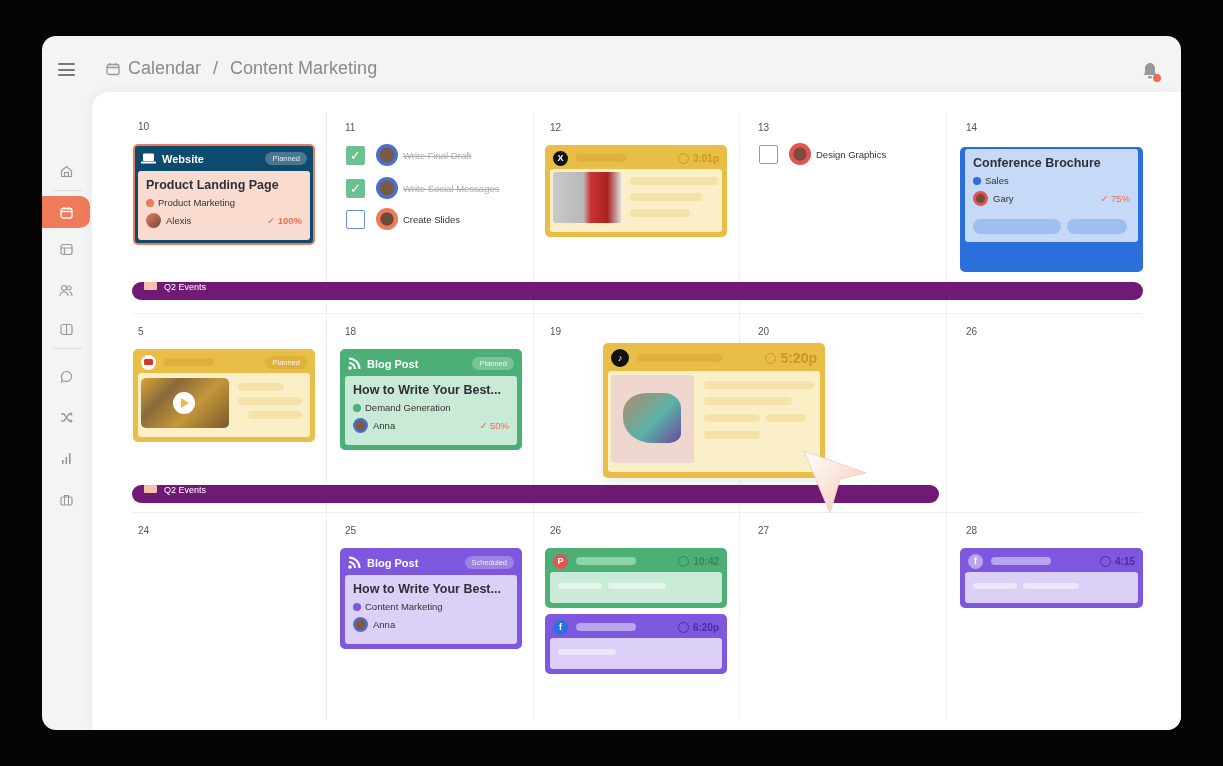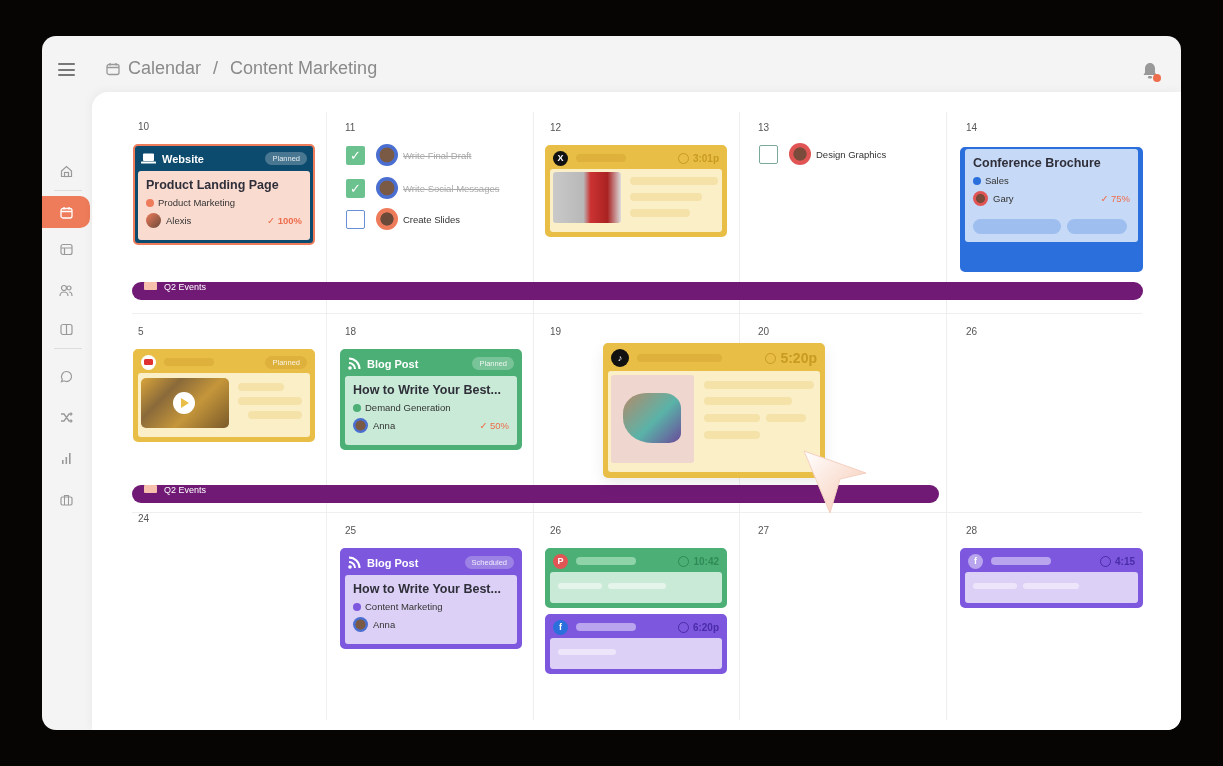--- a/index.html
+++ b/index.html
@@ -151,21 +151,21 @@
     <div class="daynum" style="left:46px;top:29px">10</div>
     <div class="daynum" style="left:253px;top:30px">11</div>
     <div class="daynum" style="left:458px;top:30px">12</div>
     <div class="daynum" style="left:666px;top:30px">13</div>
     <div class="daynum" style="left:874px;top:30px">14</div>
     <div class="daynum" style="left:46px;top:234px">5</div>
     <div class="daynum" style="left:253px;top:234px">18</div>
     <div class="daynum" style="left:458px;top:234px">19</div>
     <div class="daynum" style="left:666px;top:234px">20</div>
     <div class="daynum" style="left:874px;top:234px">26</div>
-    <div class="daynum" style="left:46px;top:421px">24</div>
+    <div class="daynum" style="left:46px;top:433px">24</div>
     <div class="daynum" style="left:253px;top:433px">25</div>
     <div class="daynum" style="left:458px;top:433px">26</div>
     <div class="daynum" style="left:666px;top:433px">27</div>
     <div class="daynum" style="left:874px;top:433px">28</div>
 
     <div class="card" style="left:41px;top:52px;width:182px;height:101px;border-color:#ee7b5a;background:#0c4a6e">
       <div class="head">
         <svg width="15" height="11" viewBox="0 0 15 11">
             <rect x="2" y="0.5" width="11" height="7.5" rx="1" fill="#fff"></rect>
             <rect x="0" y="8.5" width="15" height="2" rx="0.5" fill="#fff"></rect>

